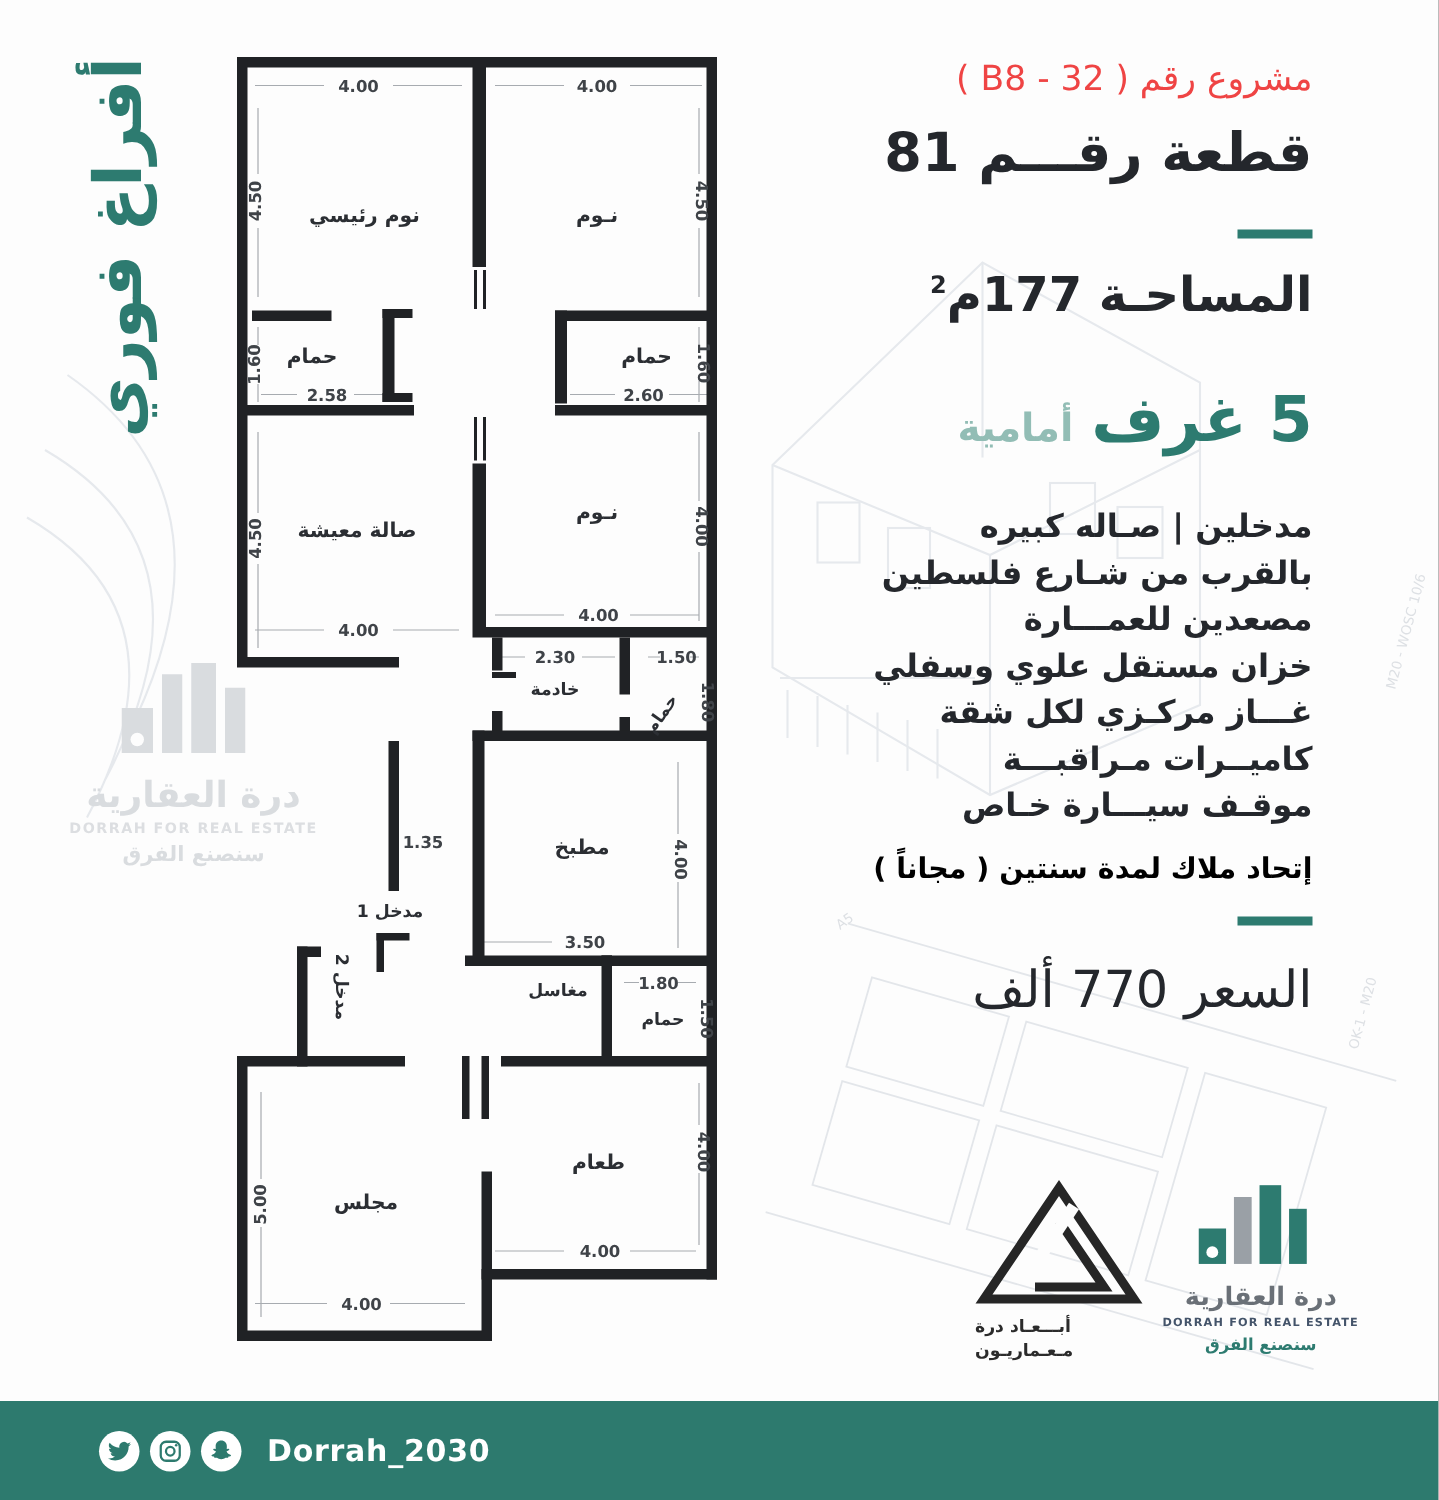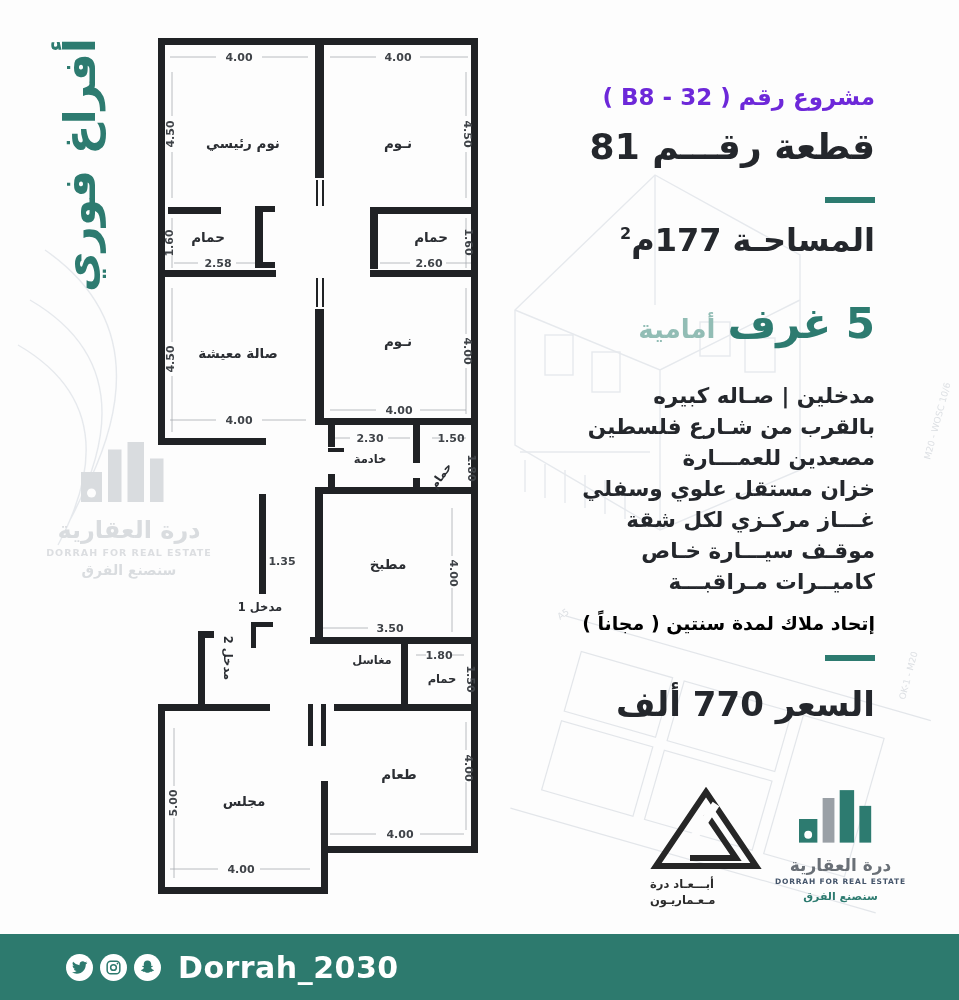--- a/index.html
+++ b/index.html
@@ -18,34 +18,34 @@
   
   .plan{left:148px;top:26px;width:348px;height:872px;}
   .wall{fill:#202225;}
   .guides{stroke:#a7abb0;stroke-width:.8;fill:none;}
   text.room{font-family:"DejaVu Sans",sans-serif;font-size:13.5px;font-weight:700;fill:#2b2e33;text-anchor:middle;direction:rtl;}
   text.sm{font-size:11.5px;}
   text.dim{font-family:"DejaVu Sans",sans-serif;font-size:11px;font-weight:600;fill:#3f4348;text-anchor:middle;}
 
   
   .right-panel{left:560px;top:40px;width:315px;direction:rtl;text-align:right;color:#24272c;}
-  .project-number{color:#6d28d9;font-size:23px;font-weight:700;margin-bottom:16px;margin-top:44px;}
+  .project-number{color:#ef4444;font-size:23px;font-weight:400;margin-bottom:16px;}
   .district{font-size:36px;font-weight:700;line-height:1.32;}
   .plot{font-size:36px;font-weight:700;margin-top:4px;}
   .divider{width:50px;height:6px;background:#2d7b70;margin:30px 0 0 auto;margin-right:0;}
   .area{font-size:32px;font-weight:700;margin-top:18px;}
   .area sup{font-size:16px;}
   .rooms-line{margin-top:40px;display:flex;align-items:baseline;gap:12px;}
   .rooms-count{color:#2d7b70;font-size:42px;font-weight:700;}
   .rooms-side{color:#92bdb5;font-size:26px;font-weight:700;}
   .features{margin-top:32px;}
   .feature-line{font-size:21.5px;font-weight:700;line-height:31px;white-space:nowrap;}
   .hoa{color:#000000;font-size:19px;font-weight:700;margin-top:15px;}
   .divider2{width:50px;height:6px;background:#2d7b70;margin:21px 0 0 auto;margin-right:0;}
-  .price{font-size:34px;font-weight:700;margin-top:23px;letter-spacing:1px;}
+  .price{font-size:34px;font-weight:400;margin-top:23px;letter-spacing:1px;}
 
   
   .wm-logo{left:40px;top:442px;width:178px;text-align:center;color:#d9dcdf;}
   .wm-logo .t1{font-size:24px;font-weight:700;direction:rtl;margin-top:4px;}
   .wm-logo .t2{font-size:9.5px;font-weight:700;letter-spacing:1px;color:#dcdee1;margin-top:3px;}
   .wm-logo .t3{font-size:14px;font-weight:700;direction:rtl;margin-top:4px;}
 
   
   .arch-logo{left:650px;top:786px;width:118px;text-align:left;color:#2b2b2b;}
   .arch-logo .l1,.arch-logo .l2{font-size:11.5px;font-weight:700;direction:rtl;line-height:16px;}
@@ -53,21 +53,21 @@
   
   .brand-logo{left:768px;top:790px;width:145px;text-align:center;}
   .brand-logo .t1{font-size:17px;font-weight:700;color:#6a7077;direction:rtl;margin-top:3px;}
   .brand-logo .t2{font-size:7.5px;font-weight:700;letter-spacing:.8px;color:#44546a;margin-top:2px;}
   .brand-logo .t3{font-size:11px;font-weight:700;color:#2d7b70;direction:rtl;margin-top:4px;}
 
   
   .footer{left:0;bottom:0;width:959px;height:66px;background:#2d7a6e;display:flex;align-items:center;padding-left:66px;box-sizing:border-box;gap:7px;}
   .soc{width:27px;height:27px;border-radius:50%;background:#ffffff;display:flex;align-items:center;justify-content:center;cursor:pointer;}
   .soc svg{width:19px;height:19px;}
-  .handle{color:#ffffff;font-size:30px;font-weight:700;margin-left:10px;letter-spacing:.5px;}
+  .handle{color:#ffffff;font-size:20px;font-weight:700;margin-left:10px;letter-spacing:.5px;}
 </style>
 </head>
 <body>
 
 <div class="canvas">
 
   <svg class="abs wm-svg" viewBox="0 0 959 1000">
     <g stroke="#e6e9ed" stroke-width="1.4" fill="none">
       <path d="M515 310 L655 175 L800 255 L800 470 L660 530 L515 445 Z"></path>
       <path d="M655 175 V305 M515 310 L660 370 L800 300 M660 370 V530"></path>
@@ -201,22 +201,22 @@
     <div class="rooms-line">
       <span class="rooms-count">5 غرف</span>
       <span class="rooms-side">أمامية</span>
     </div>
     <div class="features">
         <div class="feature-line">مدخلين | صـاله كبيره</div>
         <div class="feature-line">بالقرب من شـارع فلسطين</div>
         <div class="feature-line">مصعدين للعمـــارة</div>
         <div class="feature-line">خزان مستقل علوي وسفلي</div>
         <div class="feature-line">غـــاز مركـزي لكل شقة</div>
+        <div class="feature-line">كاميــرات مـراقبـــة</div>
         <div class="feature-line">موقـف سيـــارة خـاص</div>
-        <div class="feature-line">كاميــرات مـراقبـــة</div>
       </div>
     <div class="hoa">إتحاد ملاك لمدة سنتين ( مجاناً )</div>
     <div class="divider2"></div>
     <div class="price">السعر 770 ألف</div>
   </div>
 
   <div class="abs wm-logo">
     <svg width="96" height="66" viewBox="0 0 64 44">
       <g fill="#d9dcdf">
         <rect x="0" y="20" width="14" height="20"></rect>

